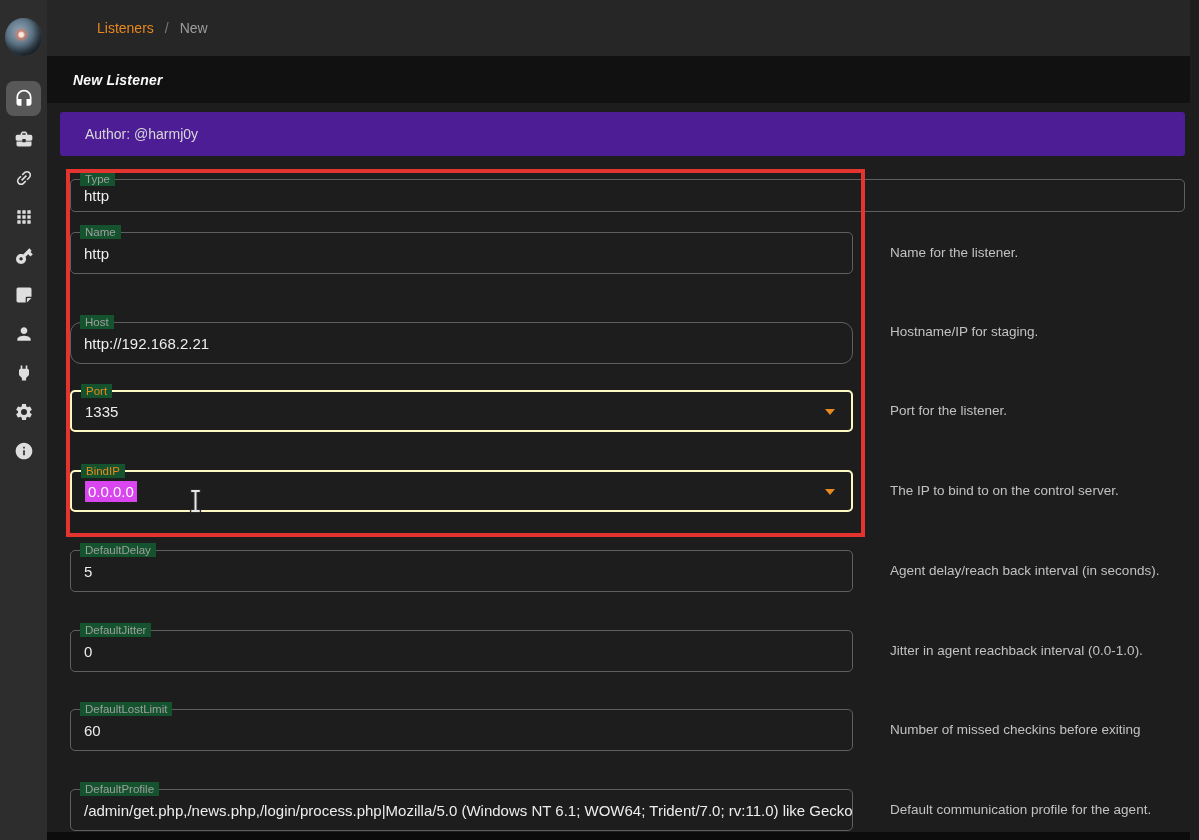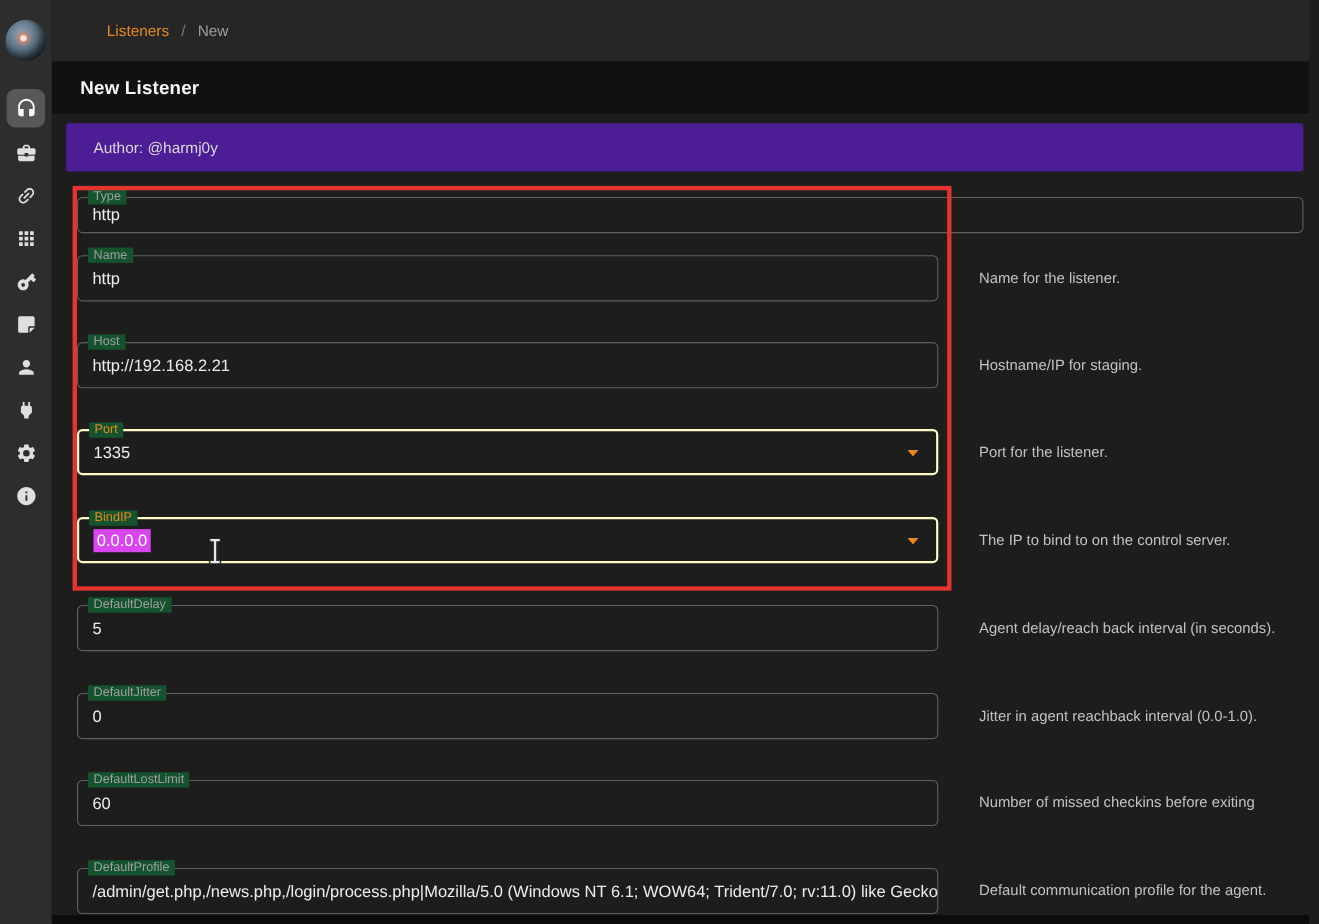--- a/index.html
+++ b/index.html
@@ -30,21 +30,21 @@
   .rot-key  svg { transform:rotate(-45deg); }
 
   
   .topbar { position:absolute; left:47px; top:0; width:1152px; height:56px; background:#262626; }
   .breadcrumb { position:absolute; left:50px; top:0; height:56px; display:flex; align-items:center; font-size:14px; }
   .crumb-link { color:#e8891d; cursor:pointer; }
   .crumb-sep { color:#7a7a7a; margin:0 11px; }
   .crumb-current { color:#9d9d9d; }
 
   .titleband { position:absolute; left:47px; top:56px; width:1152px; height:47px; background:#111111; display:flex; align-items:center; }
-  .page-title { margin-left:26px; font-size:17px; font-weight:bold; color:#fafafa; letter-spacing:.2px; }
+  .page-title { margin-left:26px; font-size:14px; font-weight:bold; color:#fafafa; letter-spacing:.2px;font-style:italic; }
 
   .author-card {
     position:absolute; left:60px; top:112px; width:1125px; height:44px;
     background:#4c1d95; border-radius:3px; display:flex; align-items:center;
   }
   .author-card span { margin-left:25px; font-size:14px; color:#d8d8d8; }
 
   
   .field {
     position:absolute; left:70px; width:783px; height:42px;
@@ -102,21 +102,21 @@
     <span class="flabel">Type</span>
     <span class="fvalue">http</span>
   </div>
 
   <div class="field" style="top:232px;">
     <span class="flabel">Name</span>
     <span class="fvalue">http</span>
   </div>
   <div class="help" style="top:244px;">Name for the listener.</div>
 
-  <div class="field" style="top:311px;">
+  <div class="field" style="top:322px;border-radius:11px;">
     <span class="flabel">Host</span>
     <span class="fvalue">http://192.168.2.21</span>
   </div>
   <div class="help" style="top:323px;">Hostname/IP for staging.</div>
 
   <div class="field focused" style="top:390px;">
     <span class="flabel">Port</span>
     <span class="fvalue">1335</span>
     <span class="caret"></span>
   </div>

